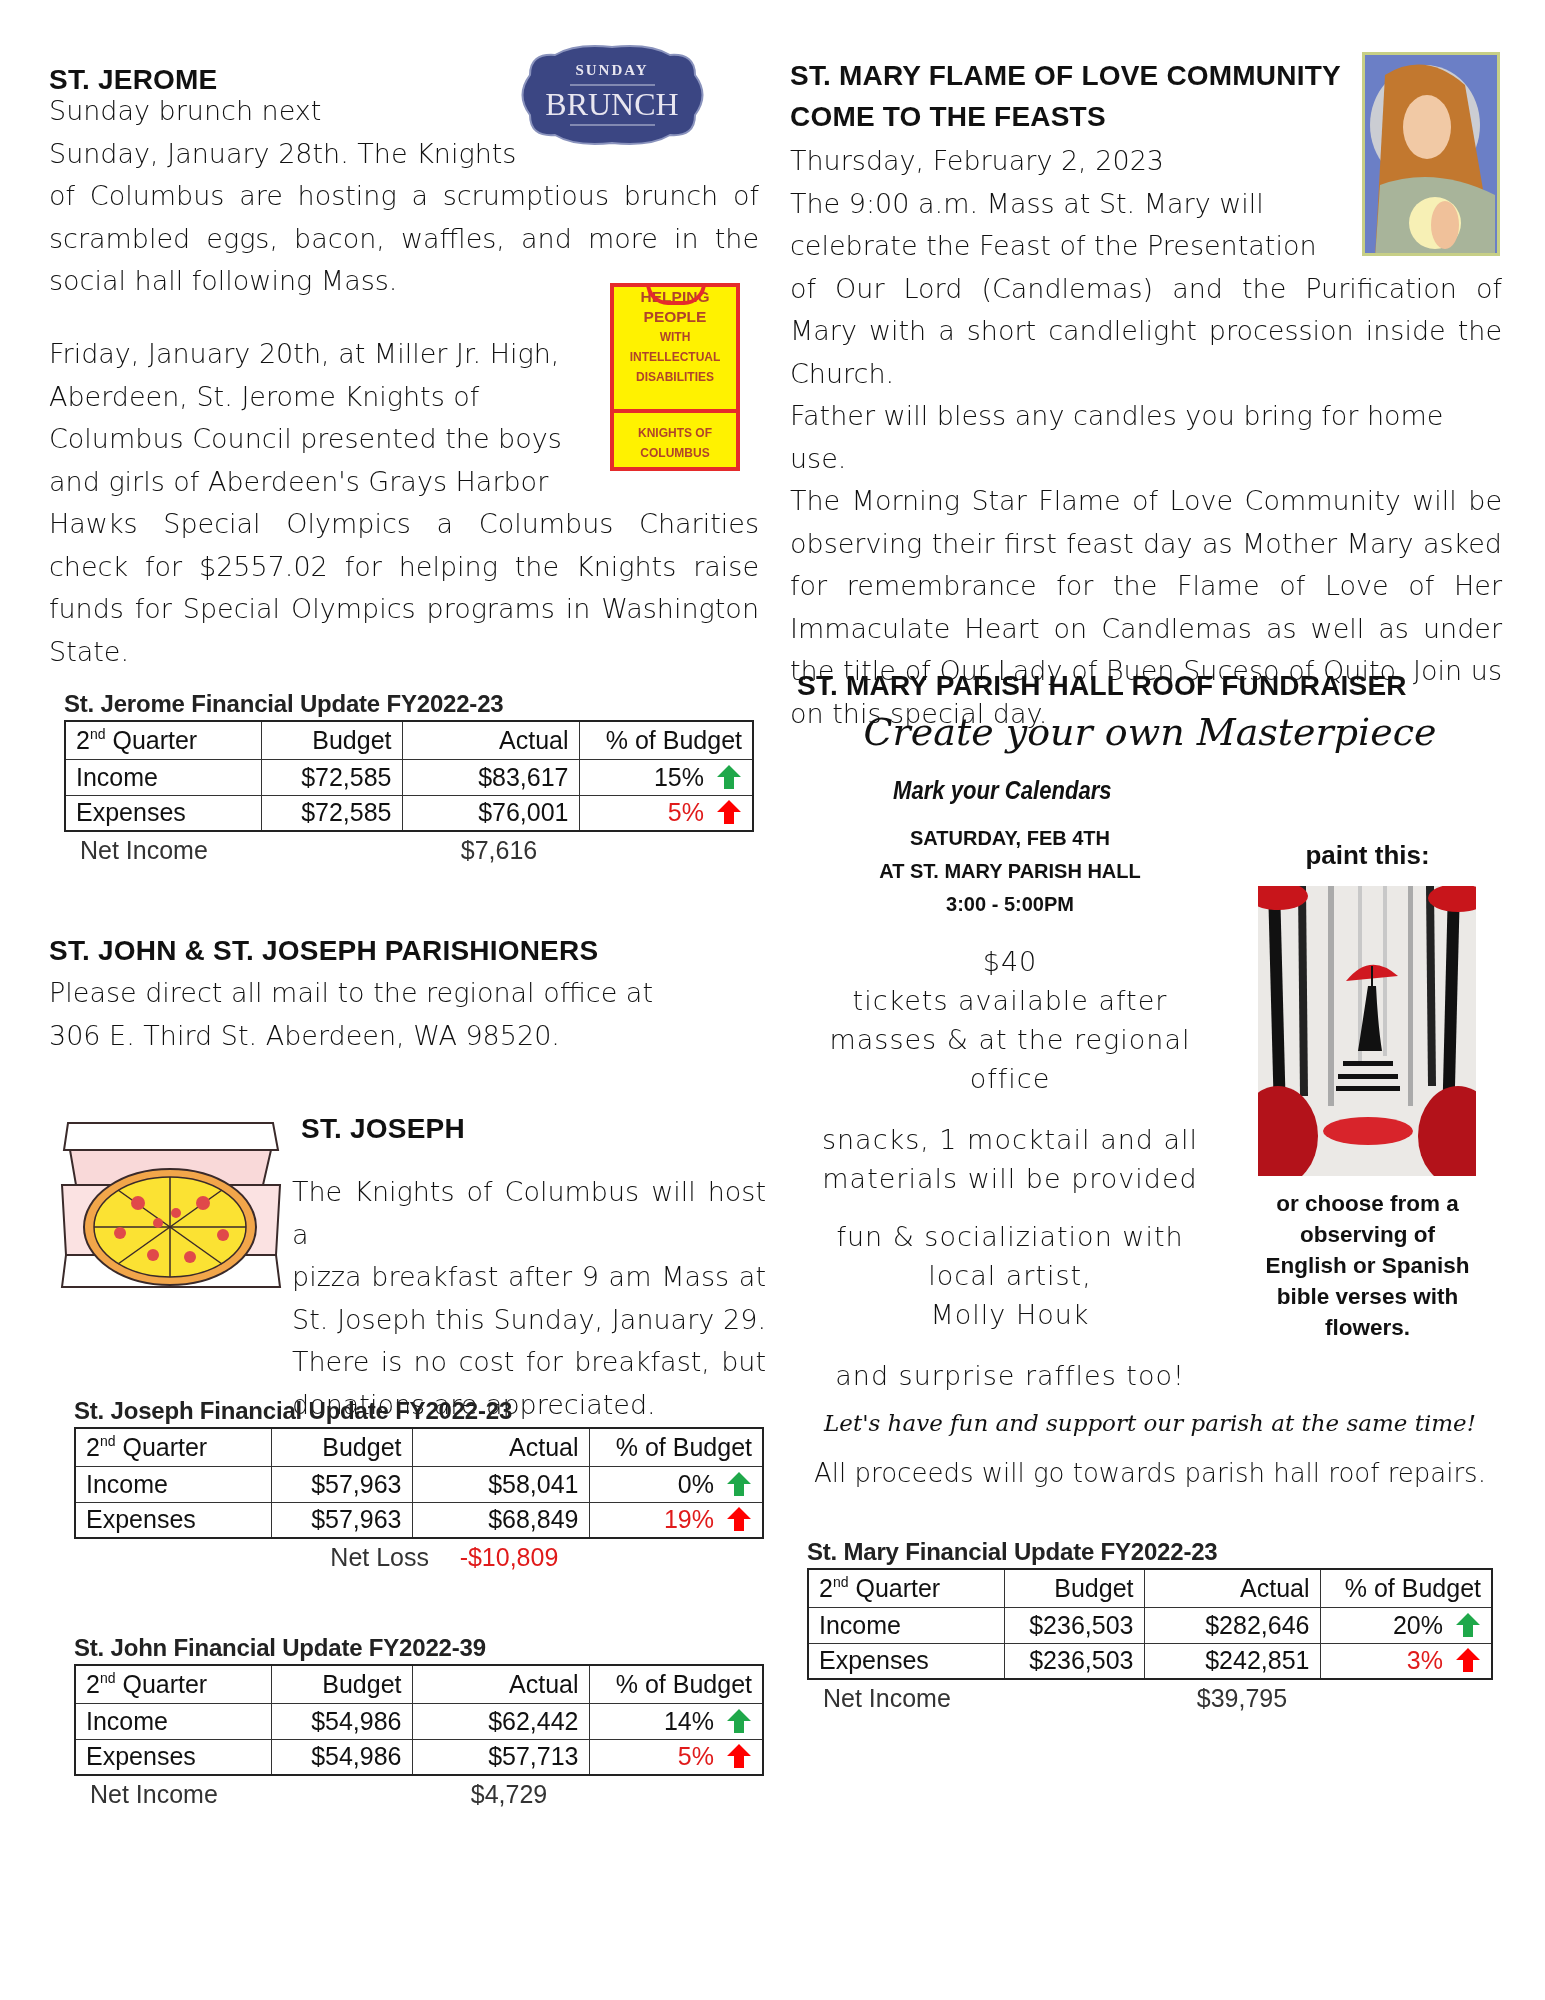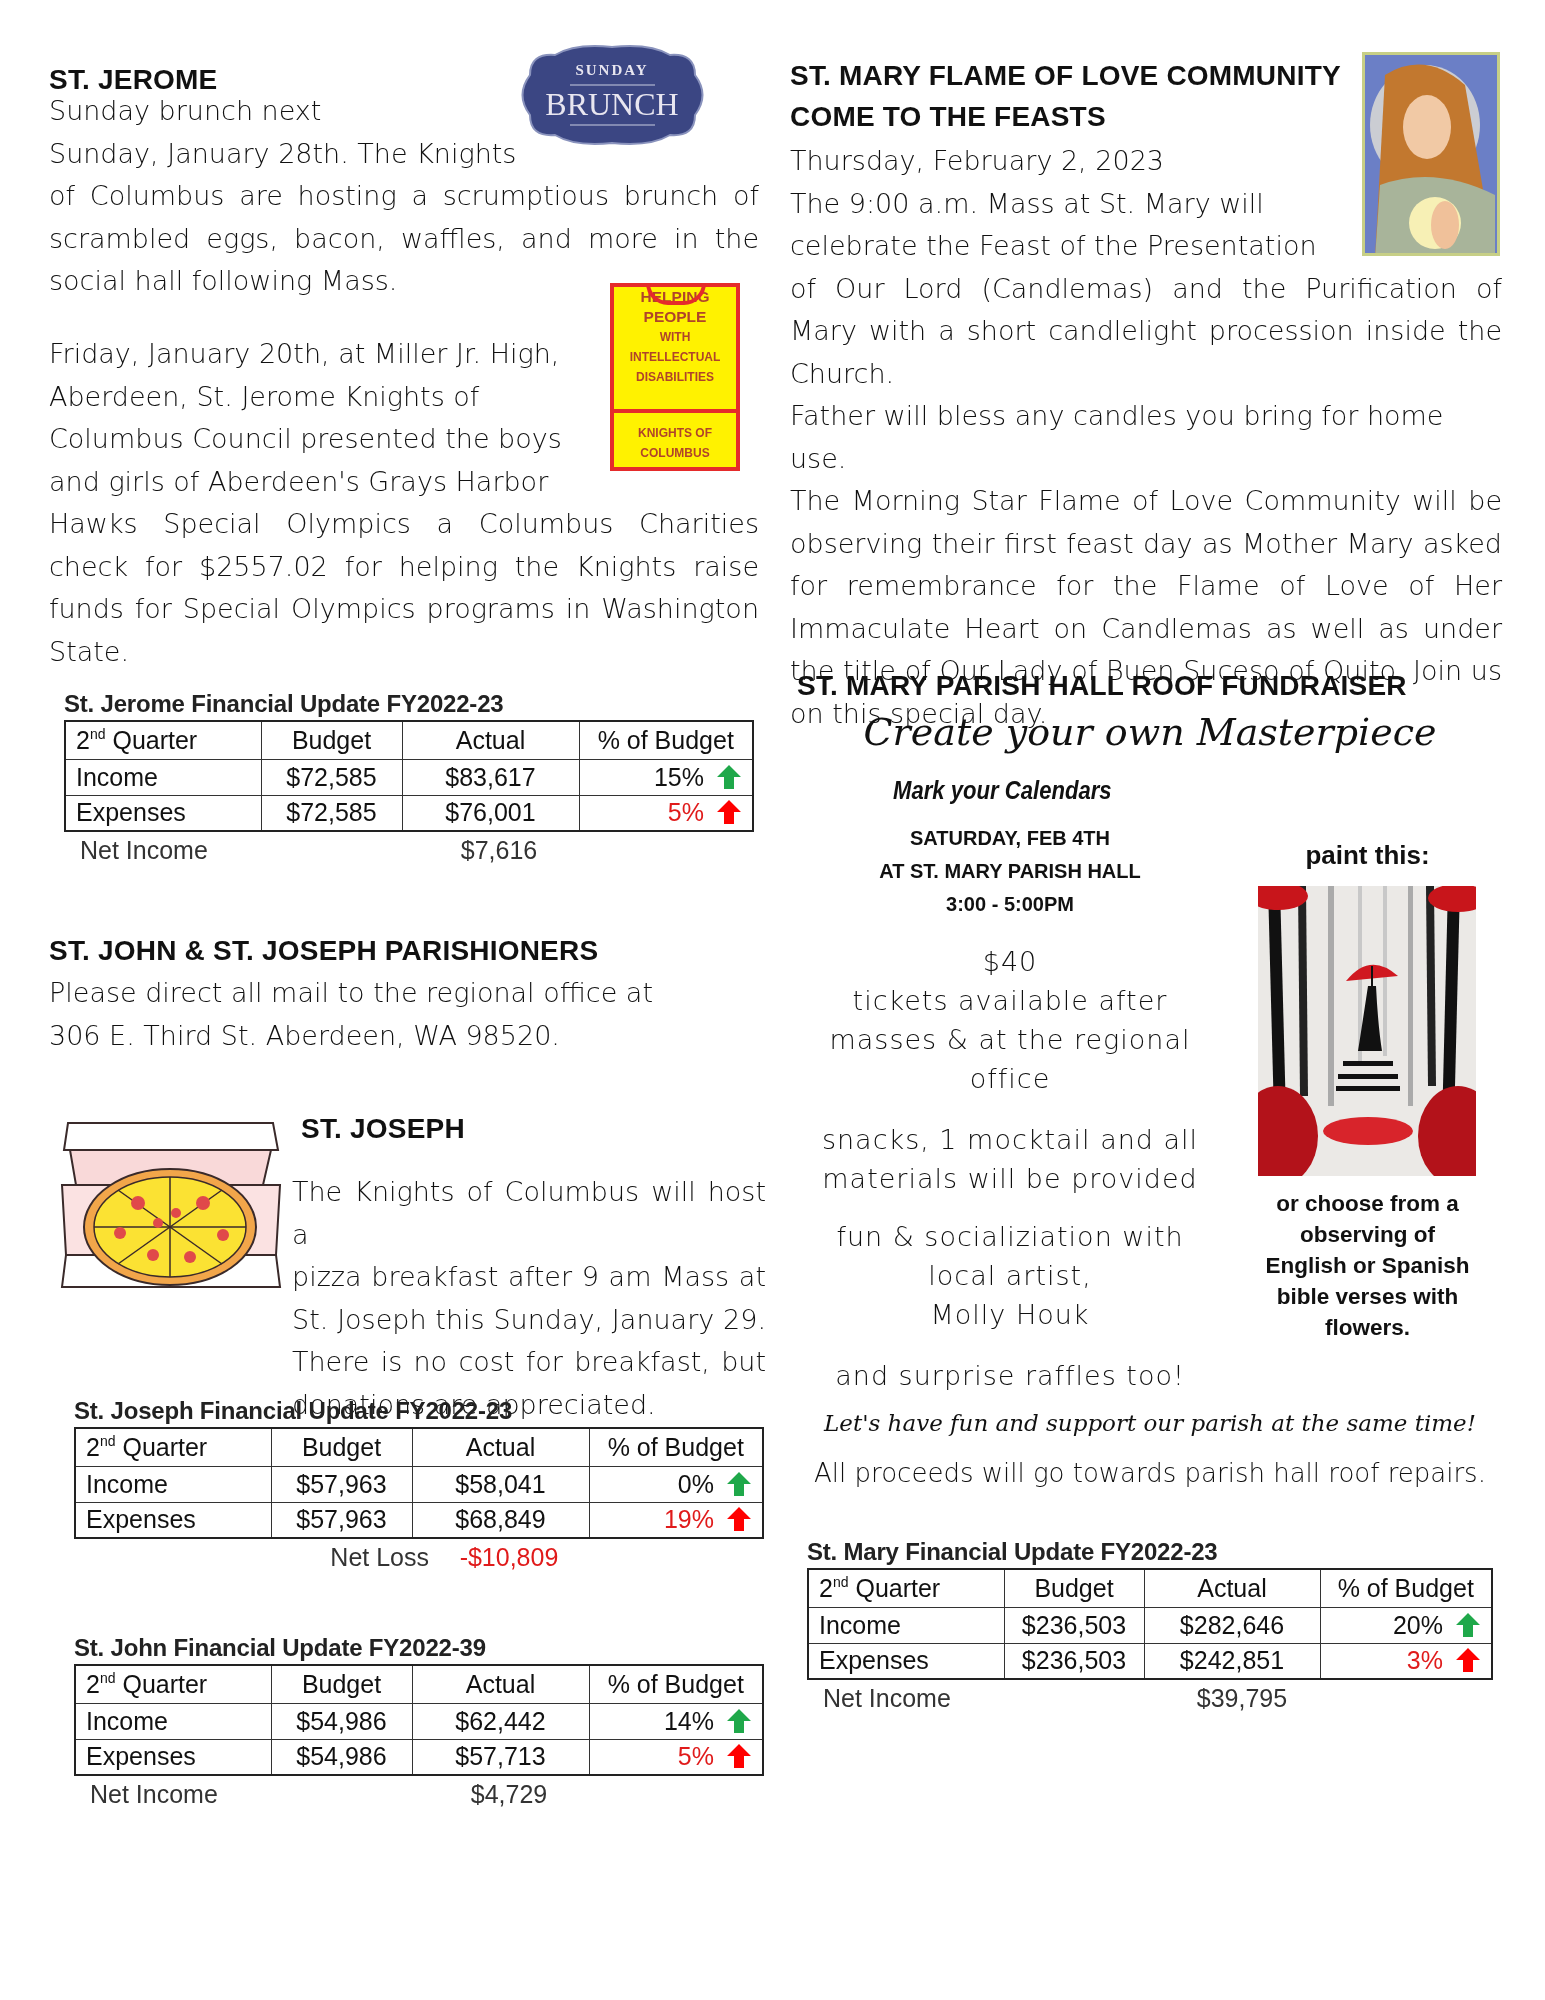--- a/index.html
+++ b/index.html
@@ -10,21 +10,21 @@
   .p { font-family: "DejaVu Sans", sans-serif; font-weight: 300; font-size: 27px; line-height: 42.5px; color: #111; }
   .just { text-align: justify; text-align-last: left; }
   .center { text-align: center; }
 
   
   .fin { position: absolute; font-family: "Liberation Sans", sans-serif; color: #111; }
   .fin .ttl { font-size: 24px; font-weight: bold; color: #222; margin-bottom: 2px; letter-spacing: -0.2px; }
   .fin table { border-collapse: collapse; border: 2px solid #222; }
   .fin td { border: 1.5px solid #333; font-size: 25px; height: 36px; padding: 0 10px; white-space: nowrap; }
   .fin tr.hdr td { height: 38px; }
-  .fin td.c { text-align: center; }
+  .fin td.c { text-align: right; }
   .fin td.r { text-align: right; }
   .fin td.l { text-align: left; }
   .fin sup { font-size: 14px; vertical-align: 10px; }
   .red { color: #e01b1b; }
   .arrow { display: inline-block; width: 26px; height: 26px; vertical-align: -4px; margin-left: 12px; }
   .netrow { display: flex; font-size: 25px; margin-top: 4px; color: #333; }
 
   
   .brunch { position: absolute; left: 510px; top: 45px; width: 205px; height: 100px; }
   .kofc { position: absolute; left: 610px; top: 283px; width: 130px; height: 188px; background: #fff200; border: 4px solid #e52b2b; }

